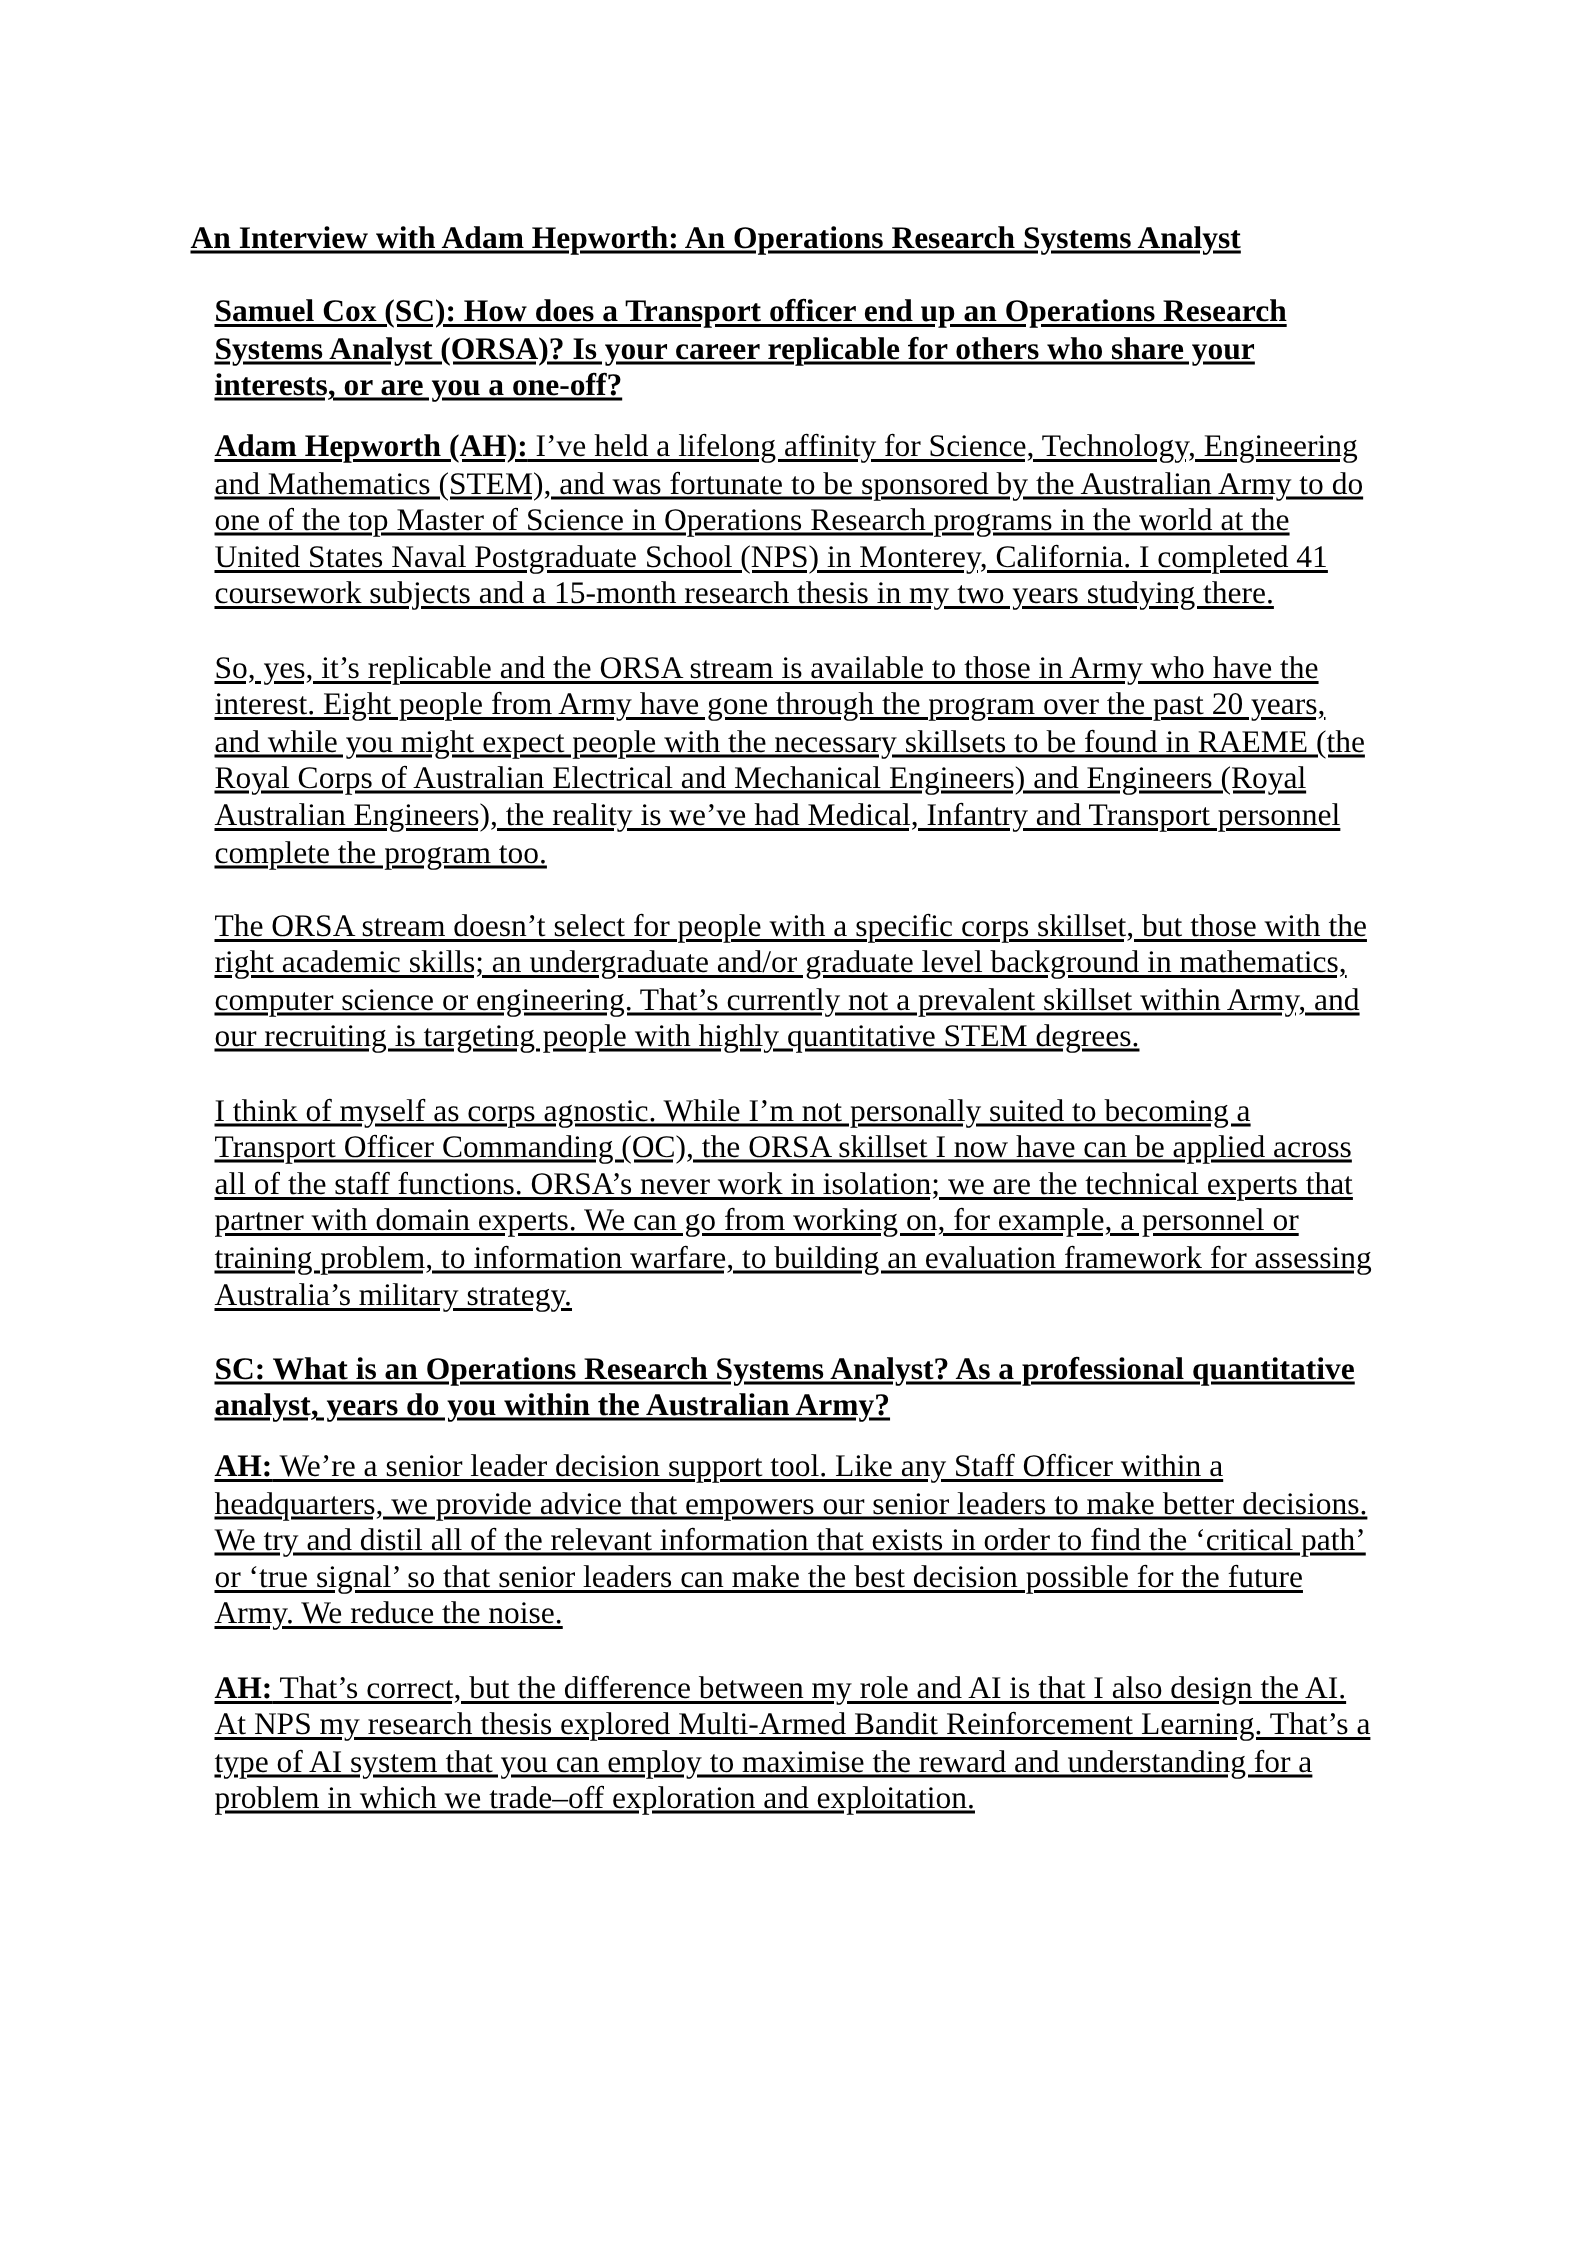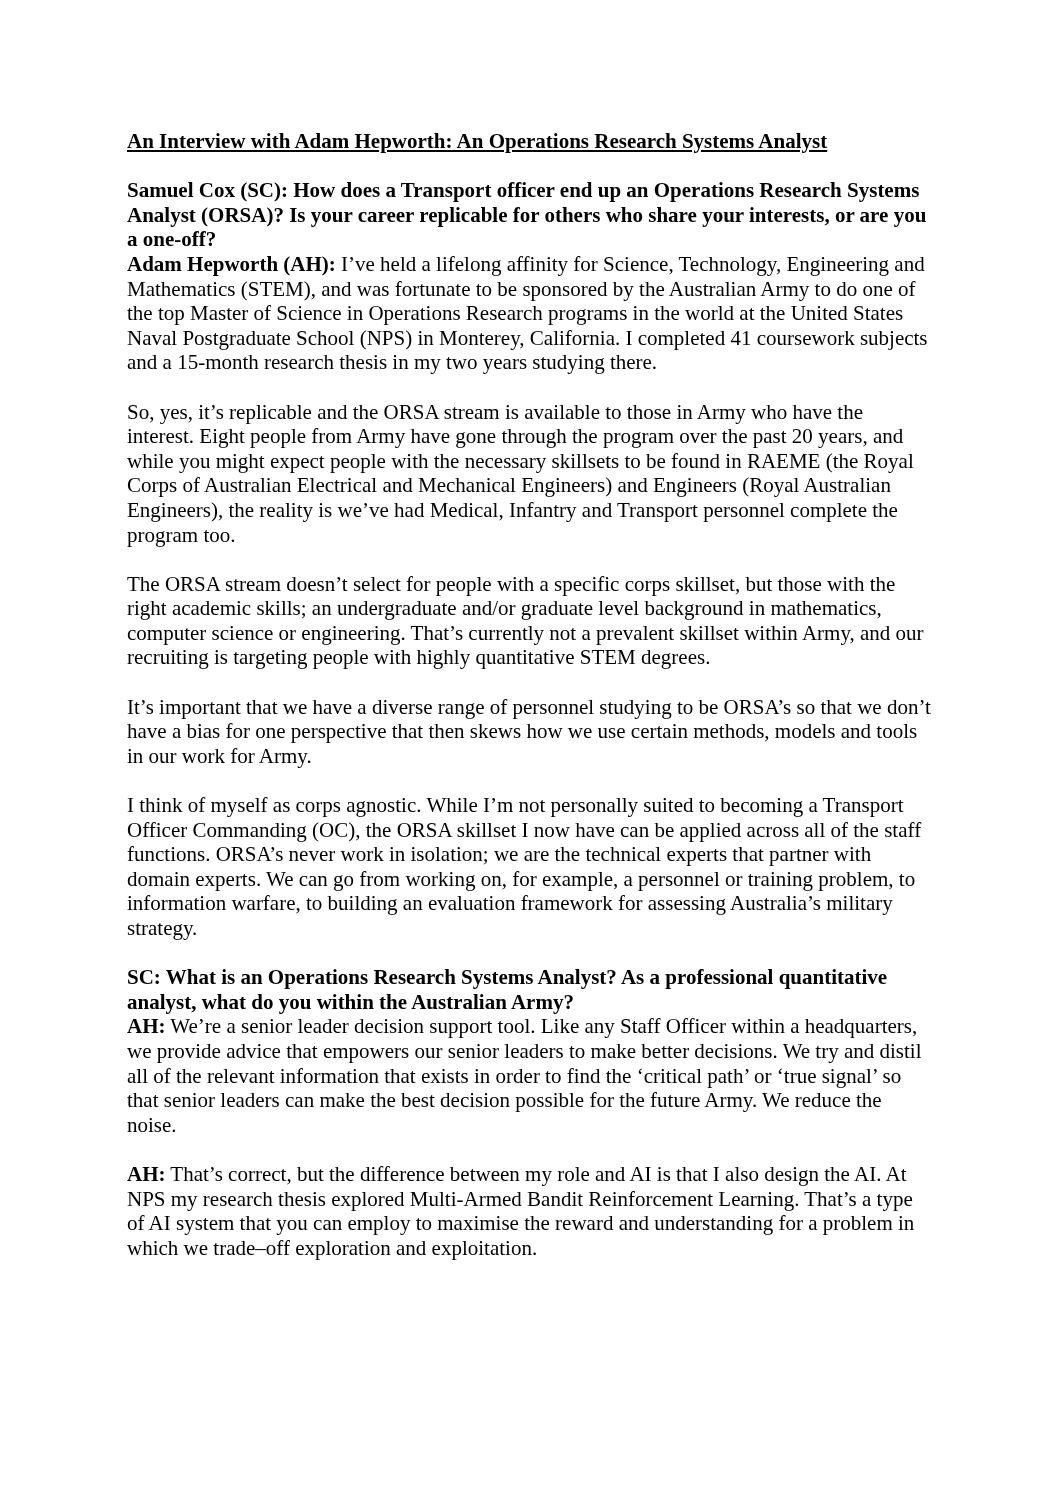--- a/index.html
+++ b/index.html
@@ -10,39 +10,40 @@
   .page {
     position: relative;
     width: 1058px;
     height: 1497px;
     background: #ffffff;
     overflow: hidden;
   }
   .doc {
     position: absolute;
     left: 127px;
-    top: 129px;
+    top: 146px;
     width: 806px;
     font-family: "Liberation Serif", "DejaVu Serif", serif;
     font-size: 21px;
     line-height: 24.6px;
     color: #000000;
     text-align: left;
   }
   .title {
     font-weight: bold;
     text-decoration: underline;
     margin: 0 0 24.6px 0;
   }
   .block {
     margin: 0 0 24.6px 0;
   }
   .block p {
-    margin: 0;
+    margin: 16px;
     padding: 0;
+    text-decoration: underline;
   }
   .seg-bold {
     font-weight: bold;
   }
 </style>
 </head>
 <body>
 
 <div class="page">
   <div class="doc">
@@ -52,27 +53,24 @@
           <p><span class="seg-bold">Samuel Cox (SC): How does a Transport officer end up an Operations Research Systems Analyst (ORSA)? Is your career replicable for others who share your interests, or are you a one-off?</span></p>
           <p><span class="seg-bold">Adam Hepworth (AH):</span><span class="seg-regular"> I’ve held a lifelong affinity for Science, Technology, Engineering and Mathematics (STEM), and was fortunate to be sponsored by the Australian Army to do one of the top Master of Science in Operations Research programs in the world at the United States Naval Postgraduate School (NPS) in Monterey, California. I completed 41 coursework subjects and a 15-month research thesis in my two years studying there.</span></p>
         </div>
         <div class="block">
           <p><span class="seg-regular">So, yes, it’s replicable and the ORSA stream is available to those in Army who have the interest. Eight people from Army have gone through the program over the past 20 years, and while you might expect people with the necessary skillsets to be found in RAEME (the Royal Corps of Australian Electrical and Mechanical Engineers) and Engineers (Royal Australian Engineers), the reality is we’ve had Medical, Infantry and Transport personnel complete the program too.</span></p>
         </div>
         <div class="block">
           <p><span class="seg-regular">The ORSA stream doesn’t select for people with a specific corps skillset, but those with the right academic skills; an undergraduate and/or graduate level background in mathematics, computer science or engineering. That’s currently not a prevalent skillset within Army, and our recruiting is targeting people with highly quantitative STEM degrees.</span></p>
         </div>
         <div class="block">
-          <p><span class="seg-regular">It’s important that we have a diverse range of personnel studying to be ORSA’s so that we don’t have a bias for one perspective that then skews how we use certain methods, models and tools in our work for Army.</span></p>
-        </div>
-        <div class="block">
           <p><span class="seg-regular">I think of myself as corps agnostic. While I’m not personally suited to becoming a Transport Officer Commanding (OC), the ORSA skillset I now have can be applied across all of the staff functions. ORSA’s never work in isolation; we are the technical experts that partner with domain experts. We can go from working on, for example, a personnel or training problem, to information warfare, to building an evaluation framework for assessing Australia’s military strategy.</span></p>
         </div>
         <div class="block">
-          <p><span class="seg-bold">SC: What is an Operations Research Systems Analyst? As a professional quantitative analyst, what do you within the Australian Army?</span></p>
+          <p><span class="seg-bold">SC: What is an Operations Research Systems Analyst? As a professional quantitative analyst, years do you within the Australian Army?</span></p>
           <p><span class="seg-bold">AH:</span><span class="seg-regular"> We’re a senior leader decision support tool. Like any Staff Officer within a headquarters, we provide advice that empowers our senior leaders to make better decisions. We try and distil all of the relevant information that exists in order to find the ‘critical path’ or ‘true signal’ so that senior leaders can make the best decision possible for the future Army. We reduce the noise.</span></p>
         </div>
         <div class="block">
           <p><span class="seg-bold">AH:</span><span class="seg-regular"> That’s correct, but the difference between my role and AI is that I also design the AI. At NPS my research thesis explored Multi-Armed Bandit Reinforcement Learning. That’s a type of AI system that you can employ to maximise the reward and understanding for a problem in which we trade–off exploration and exploitation.</span></p>
         </div>
       </div>
   </div>
 </div>
 
 </body></html>

